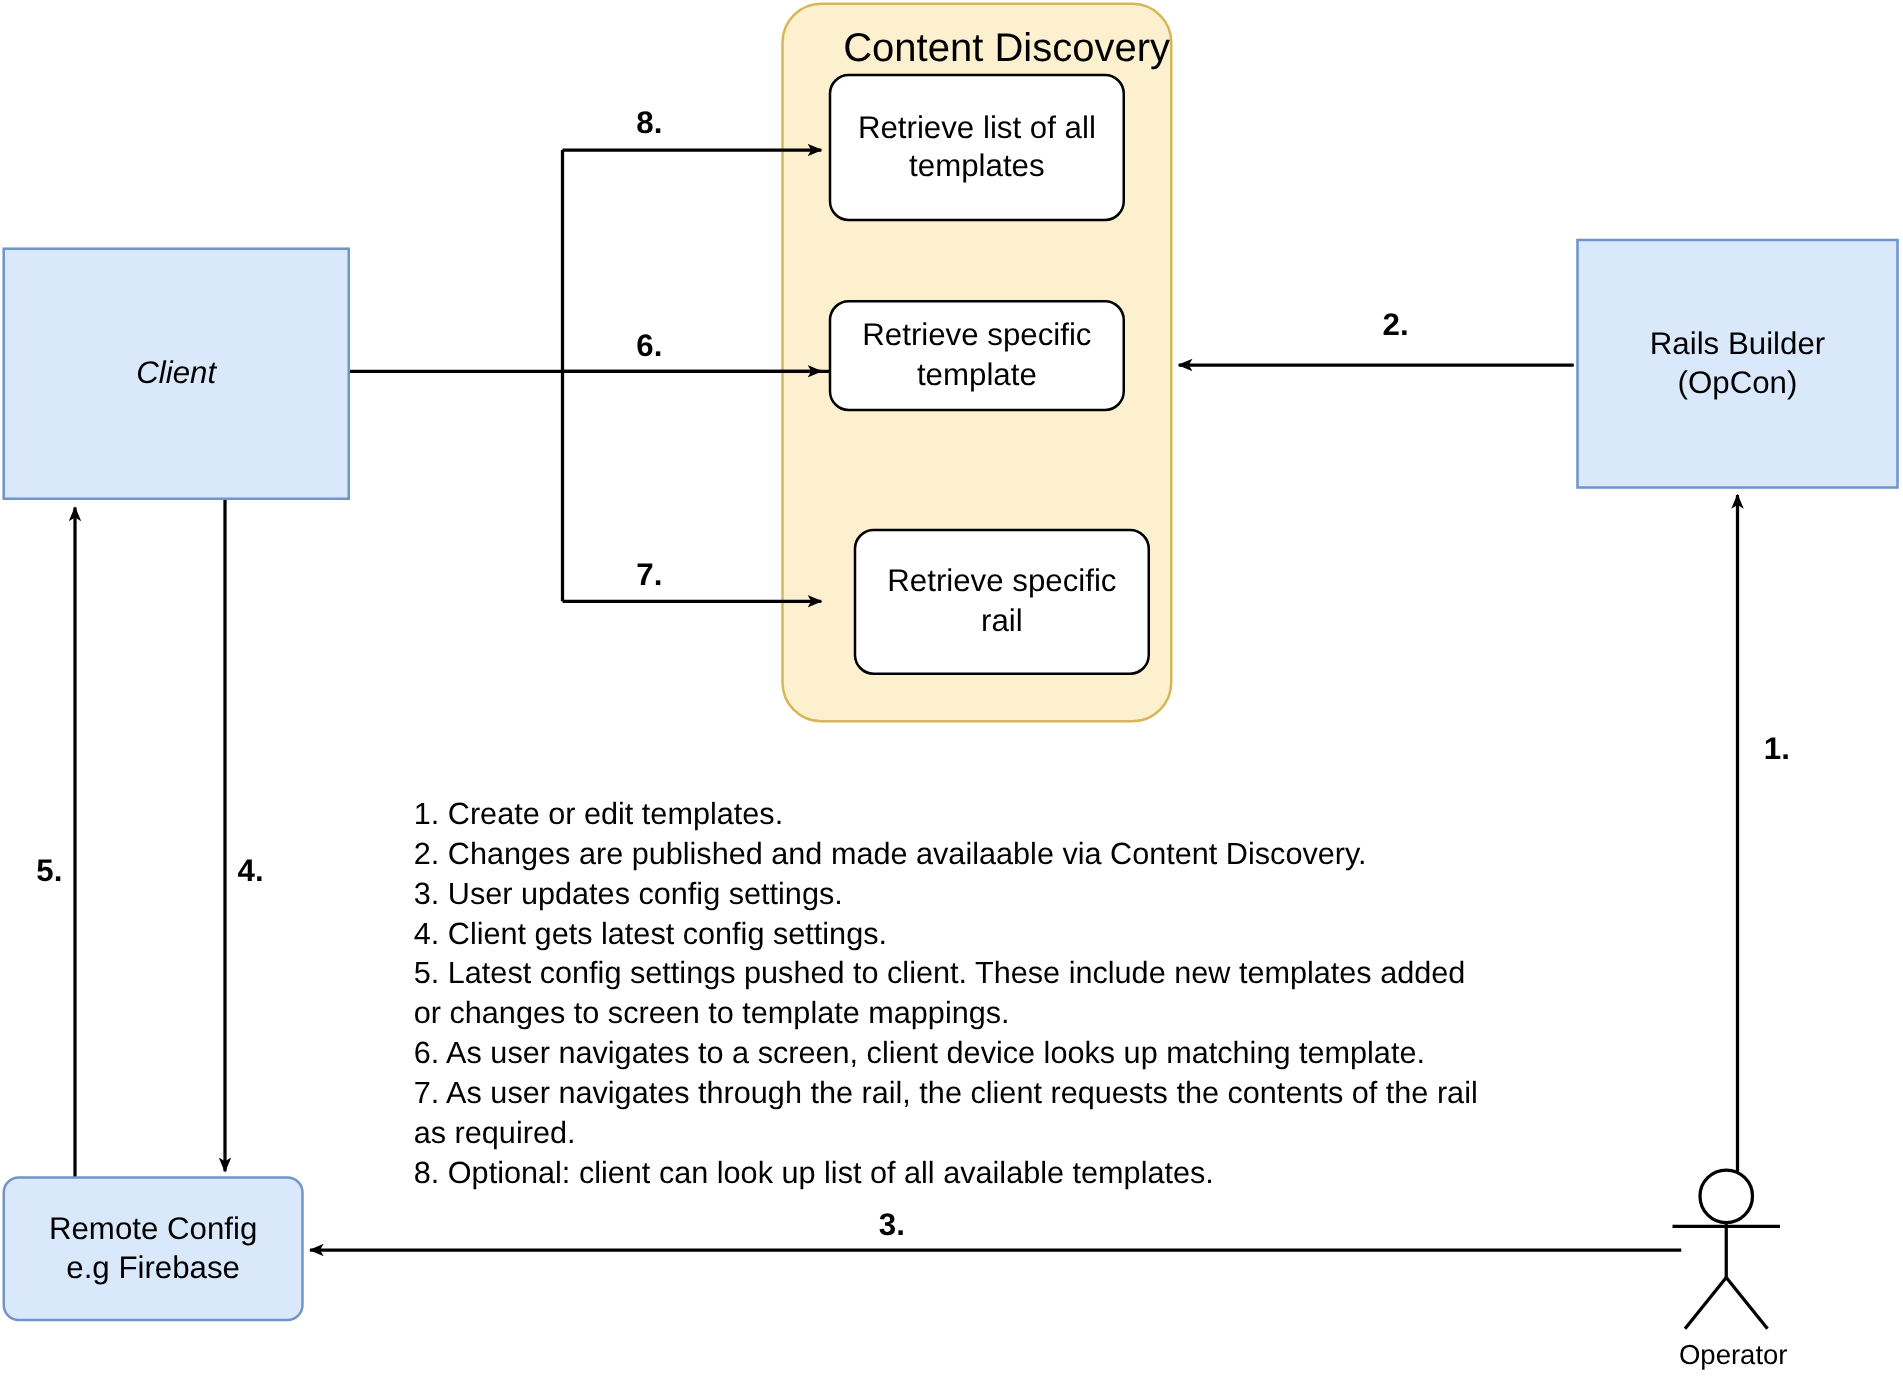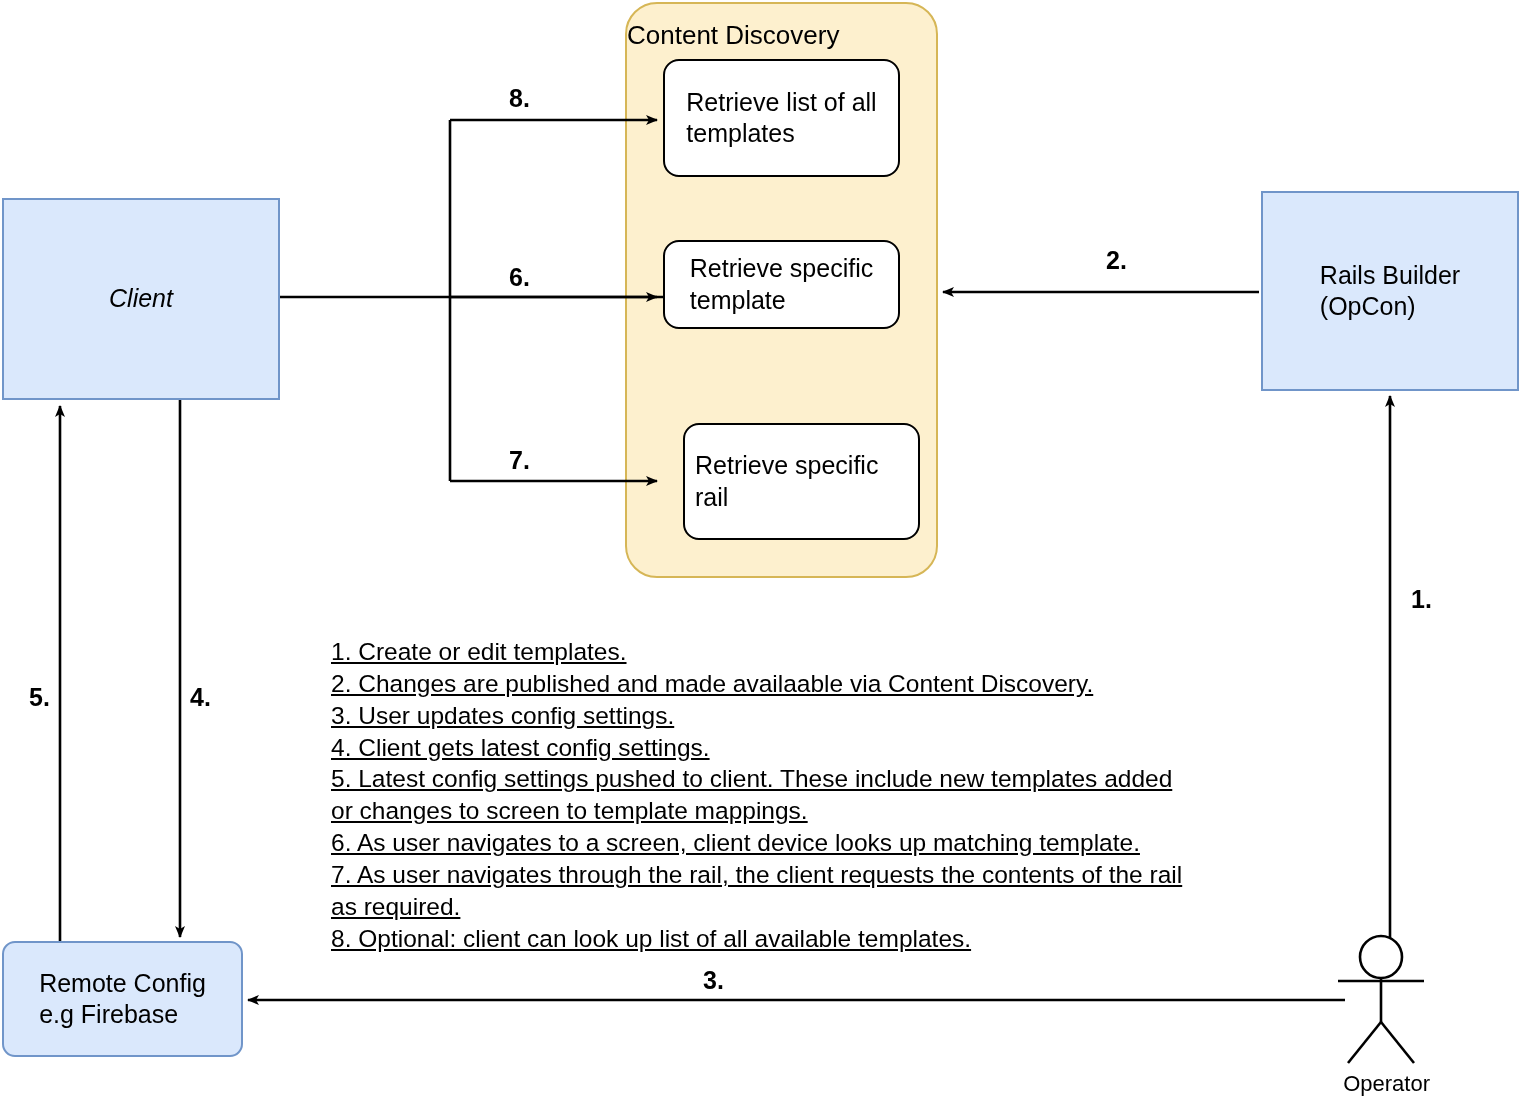--- a/index.html
+++ b/index.html
@@ -25,42 +25,43 @@
     width: 1522px;
     height: 1102px;
     pointer-events: none;
   }
   .node {
     position: absolute;
     box-sizing: border-box;
     display: flex;
     align-items: center;
     justify-content: center;
+    text-align: center;
     line-height: 1.25;
   }
   .node-blue {
     background: #dae8fc;
     border: 2px solid #7095c9;
     font-size: 25px;
   }
   .node-blue.rounded {
     border-radius: 13px;
   }
   .container-cd {
     position: absolute;
     box-sizing: border-box;
     background: #fdf0ce;
     border: 2px solid #d6b656;
     border-radius: 32px;
   }
   .container-title {
     position: absolute;
     width: 100%;
-    text-align: left;
-    font-size: 26px;
+    text-align: right;
+    font-size: 32px;
     top: 16px;
     left: 0;
   }
   .node-white {
     background: #ffffff;
     border: 2px solid #000000;
     border-radius: 16px;
     font-size: 25px;
     padding: 0 10px;
   }
@@ -172,21 +173,21 @@
   <div class="edge-label" style="left:190px; top:683px;">4.</div>
 
   <div class="edge-label" style="left:29px; top:683px;">5.</div>
 
   <div class="edge-label" style="left:509px; top:263px;">6.</div>
 
   <div class="edge-label" style="left:509px; top:446px;">7.</div>
 
   <div class="edge-label" style="left:509px; top:84px;">8.</div>
 
-  <div class="legend" style="white-space: pre-line; text-decoration: underline;">1. Create or edit templates.
+  <div class="legend" style="white-space: pre-line;">1. Create or edit templates.
 2. Changes are published and made availaable via Content Discovery.
 3. User updates config settings.
 4. Client gets latest config settings.
 5. Latest config settings pushed to client. These include new templates added
 or changes to screen to template mappings.
 6. As user navigates to a screen, client device looks up matching template.
 7. As user navigates through the rail, the client requests the contents of the rail
 as required.
 8. Optional: client can look up list of all available templates.</div>
 

